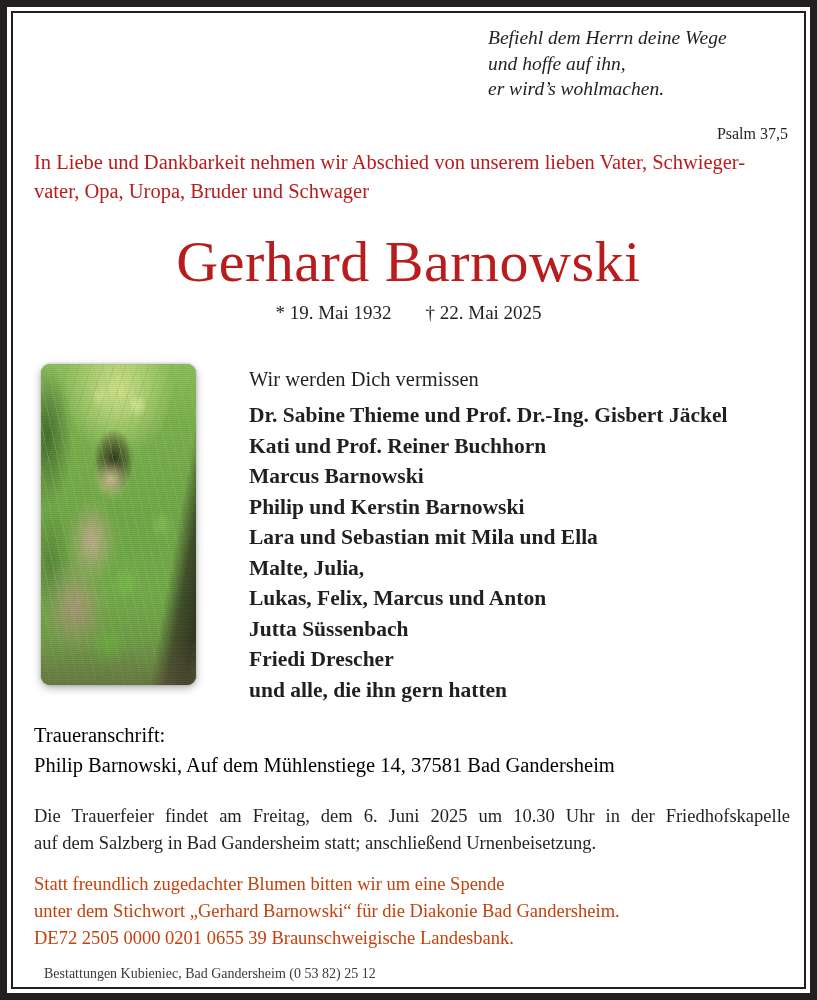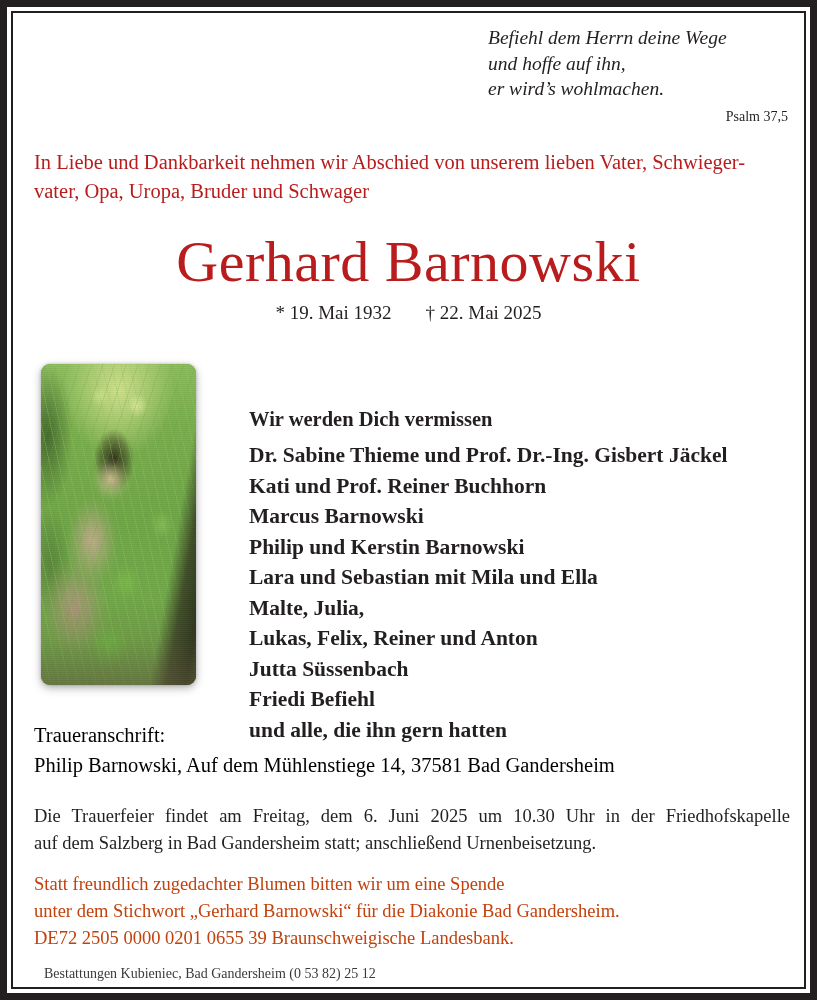--- a/index.html
+++ b/index.html
@@ -52,22 +52,22 @@
     text-align: left;
   }
   .epigraph-line {
     font-style: italic;
     font-size: 19.5px;
     line-height: 25.5px;
     color: #231f20;
     white-space: nowrap;
   }
   .epigraph-source {
-    margin-top: 7px;
-    font-size: 14px;
+    margin-top: 23px;
+    font-size: 16px;
     text-align: right;
     color: #231f20;
     font-style: normal;
     font-family: Liberation Serif, serif;
   }
 
   
   .intro {
     position: absolute;
     left: 21px;
@@ -178,25 +178,24 @@
   
   .family {
     position: absolute;
     left: 236px;
     top: 352px;
     width: 556px;
   }
   .miss-line {
     font-size: 20.5px;
     line-height: 29px;
-    font-weight: bold;
+    font-weight: normal;
     color: #231f20;
     margin-bottom: 6px;
     white-space: nowrap;
-    margin-top: 40px;
   }
   .family-name {
     font-size: 21.5px;
     line-height: 30.5px;
     font-weight: bold;
     color: #231f20;
     white-space: nowrap;
   }
 
   
@@ -292,23 +291,23 @@
     </div>
 
     <div class="family">
       <div class="miss-line">Wir werden Dich vermissen</div>
       <div class="family-name">Dr. Sabine Thieme und Prof. Dr.-Ing. Gisbert Jäckel</div>
       <div class="family-name">Kati und Prof. Reiner Buchhorn</div>
       <div class="family-name">Marcus Barnowski</div>
       <div class="family-name">Philip und Kerstin Barnowski</div>
       <div class="family-name">Lara und Sebastian mit Mila und Ella</div>
       <div class="family-name">Malte, Julia,</div>
-      <div class="family-name">Lukas, Felix, Reiner und Anton</div>
+      <div class="family-name">Lukas, Felix, Marcus und Anton</div>
       <div class="family-name">Jutta Süssenbach</div>
-      <div class="family-name">Friedi Befiehl</div>
+      <div class="family-name">Friedi Drescher</div>
       <div class="family-name">und alle, die ihn gern hatten</div>
     </div>
 
     <div class="address">
       <div>Traueranschrift:</div>
       <div>Philip Barnowski, Auf dem Mühlenstiege 14, 37581 Bad Gandersheim</div>
     </div>
 
     <div class="ceremony">
       <div class="just">Die Trauerfeier findet am Freitag, dem 6. Juni 2025 um 10.30 Uhr in der Friedhofskapelle</div>

